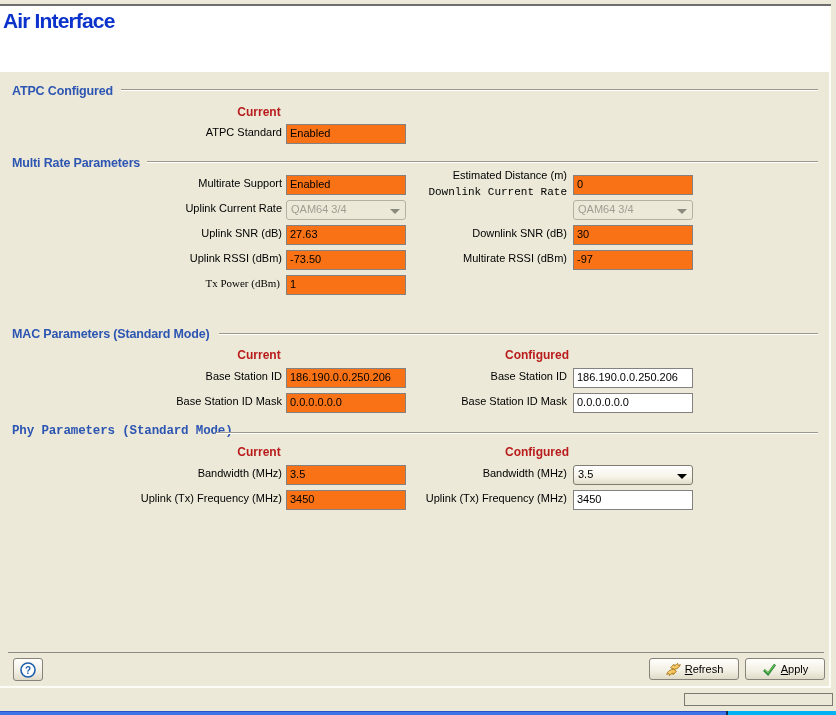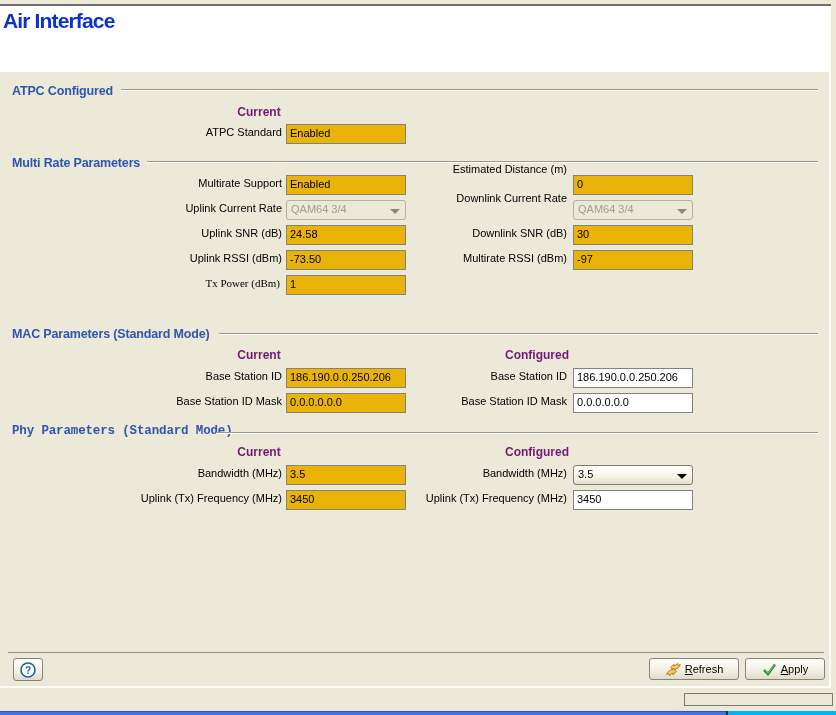--- a/index.html
+++ b/index.html
@@ -2,23 +2,23 @@
 <html><head>
 <meta charset="utf-8">
 <style>
 * { margin:0; padding:0; box-sizing:border-box; }
 html,body { width:836px; height:715px; overflow:hidden; }
 body { font-family:"Liberation Sans",sans-serif; background:#ece9d8; position:relative; font-size:11px; color:#000; }
 .abs { position:absolute; }
 .title { left:3px; top:9px; font-size:21px; font-weight:bold; color:#0b33cc; letter-spacing:-0.85px; }
 .sect { font-size:12.5px; font-weight:bold; color:#2d55b2; letter-spacing:-0.15px; }
 .hline { height:2px; border-top:1px solid #9b988b; border-bottom:1px solid #ffffff; }
-.chead { font-size:12px; font-weight:bold; color:#701a75; text-align:center; }
+.chead { font-size:12px; font-weight:bold; color:#b91c1c; text-align:center; }
 .lab { font-size:11px; text-align:right; color:#000; }
-.fld { width:120px; height:20px; border:1px solid #848280; background:#eab308; font-size:11px; line-height:17px; padding:0 0 0 3px; white-space:nowrap; overflow:hidden; }
+.fld { width:120px; height:20px; border:1px solid #848280; background:#f97316; font-size:11px; line-height:17px; padding:0 0 0 3px; white-space:nowrap; overflow:hidden; }
 .wfld { background:#ffffff; }
 .dd { width:120px; height:20px; border:1px solid #b5b1a2; border-radius:3px; background:#ece9d8; color:#a09e92; font-size:11px; line-height:17px; padding:0 0 0 4px; }
 .dd .arr { position:absolute; right:5px; top:8px; width:0; height:0; border-left:5px solid transparent; border-right:5px solid transparent; border-top:5px solid #8b8a7f; }
 .edd { width:120px; height:20px; border:1px solid #7f7c72; border-radius:3px; background:linear-gradient(180deg,#ffffff 0%,#f6f3e8 60%,#e2ddca 100%); color:#000; font-size:11px; line-height:17px; padding:0 0 0 4px; }
 .edd .arr { position:absolute; right:5px; top:8px; width:0; height:0; border-left:5px solid transparent; border-right:5px solid transparent; border-top:5px solid #000; }
 .btn { border:1px solid #87837b; border-radius:3px; background:linear-gradient(180deg,#fffefb 0%,#f2efe3 60%,#e0dbc8 100%); font-size:11px; color:#000; display:flex; align-items:center; justify-content:center; }
 u { text-decoration:underline; }
 </style>
 </head>
 <body>
@@ -33,30 +33,30 @@
 <div class="abs hline" style="left:121px;top:89px;width:697px;"></div>
 <div class="abs chead" style="left:229px;top:105px;width:60px;">Current</div>
 <div class="abs lab" style="left:90px;top:126px;width:192px;">ATPC Standard</div>
 <div class="abs fld" style="left:286px;top:124px;">Enabled</div>
 
 <div class="abs sect" style="left:12px;top:156px;">Multi Rate Parameters</div>
 <div class="abs hline" style="left:147px;top:161px;width:671px;"></div>
 
 <div class="abs lab" style="left:90px;top:177px;width:192px;">Multirate Support</div>
 <div class="abs fld" style="left:286px;top:175px;">Enabled</div>
-<div class="abs lab" style="left:377px;top:163px;width:190px;">Estimated Distance (m)</div>
+<div class="abs lab" style="left:377px;top:169px;width:190px;">Estimated Distance (m)</div>
 <div class="abs fld" style="left:573px;top:175px;">0</div>
 
 <div class="abs lab" style="left:90px;top:202px;width:192px;">Uplink Current Rate</div>
 <div class="abs dd" style="left:286px;top:200px;">QAM64 3/4<span class="arr"></span></div>
-<div class="abs lab" style="left:377px;top:192px;width:190px;">Downlink Current Rate</div>
+<div class="abs lab" style="left:377px;top:186px;width:190px;font-family:Liberation Mono, monospace;">Downlink Current Rate</div>
 <div class="abs dd" style="left:573px;top:200px;">QAM64 3/4<span class="arr"></span></div>
 
 <div class="abs lab" style="left:90px;top:227px;width:192px;">Uplink SNR (dB)</div>
-<div class="abs fld" style="left:286px;top:225px;">24.58</div>
+<div class="abs fld" style="left:286px;top:225px;">27.63</div>
 <div class="abs lab" style="left:377px;top:227px;width:190px;">Downlink SNR (dB)</div>
 <div class="abs fld" style="left:573px;top:225px;">30</div>
 
 <div class="abs lab" style="left:90px;top:252px;width:192px;">Uplink RSSI (dBm)</div>
 <div class="abs fld" style="left:286px;top:250px;">-73.50</div>
 <div class="abs lab" style="left:377px;top:252px;width:190px;">Multirate RSSI (dBm)</div>
 <div class="abs fld" style="left:573px;top:250px;">-97</div>
 
 <div class="abs lab" style="left:88px;top:277px;width:192px;font-family:Liberation Serif, serif;">Tx Power (dBm)</div>
 <div class="abs fld" style="left:286px;top:275px;">1</div>

